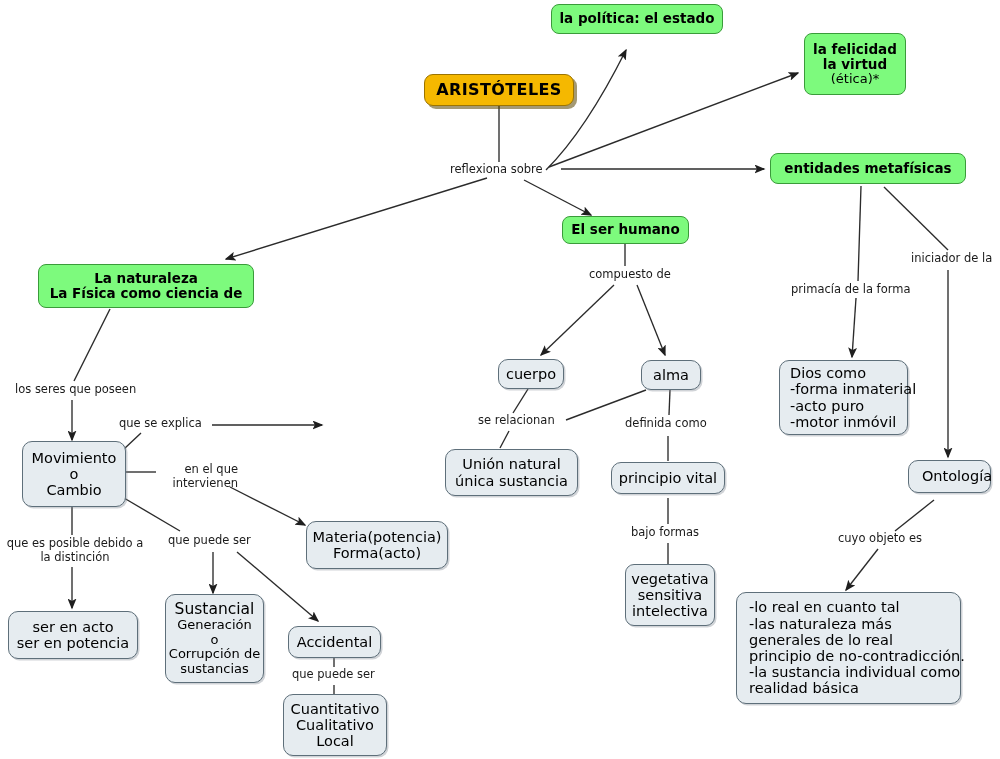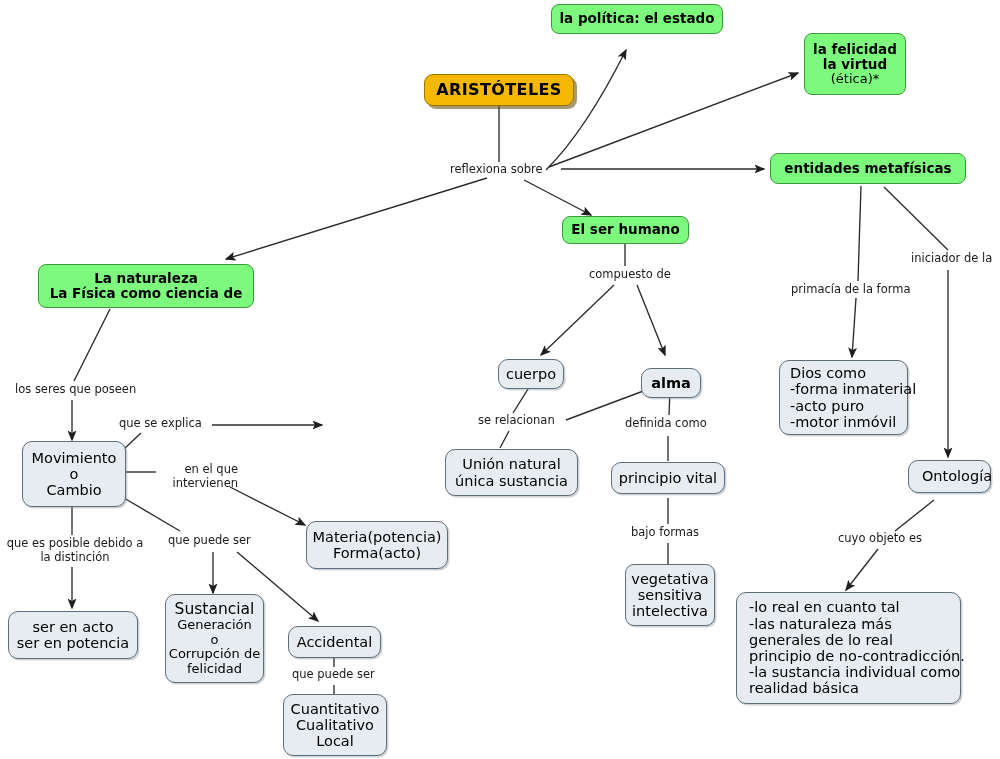--- a/index.html
+++ b/index.html
@@ -216,38 +216,38 @@
   <div class="node detail" style="left:8px; top:611px; width:130px; height:48px;">
     <span class="line">ser en acto</span>
     <span class="line">ser en potencia</span>
   </div>
 
   <div class="node detail" style="left:165px; top:594px; width:99px; height:89px;">
     <span class="line lead">Sustancial</span>
     <span class="line sub">Generación</span>
     <span class="line sub">o</span>
     <span class="line sub">Corrupción de</span>
-    <span class="line sub">felicidad</span>
+    <span class="line sub">sustancias</span>
   </div>
 
   <div class="node detail" style="left:288px; top:626px; width:93px; height:32px;">
     <span class="line">Accidental</span>
   </div>
 
   <div class="node detail" style="left:283px; top:694px; width:104px; height:62px;">
     <span class="line">Cuantitativo</span>
     <span class="line">Cualitativo</span>
     <span class="line">Local</span>
   </div>
 
   <div class="node detail" style="left:498px; top:359px; width:66px; height:30px;">
     <span class="line">cuerpo</span>
   </div>
 
-  <div class="node detail" style="left:641px; top:368px; width:60px; height:30px;font-weight:bold;">
+  <div class="node detail" style="left:641px; top:360px; width:60px; height:30px;">
     <span class="line">alma</span>
   </div>
 
   <div class="node detail" style="left:445px; top:449px; width:133px; height:47px;">
     <span class="line">Unión natural</span>
     <span class="line">única sustancia</span>
   </div>
 
   <div class="node detail" style="left:611px; top:462px; width:114px; height:32px;">
     <span class="line">principio vital</span>

